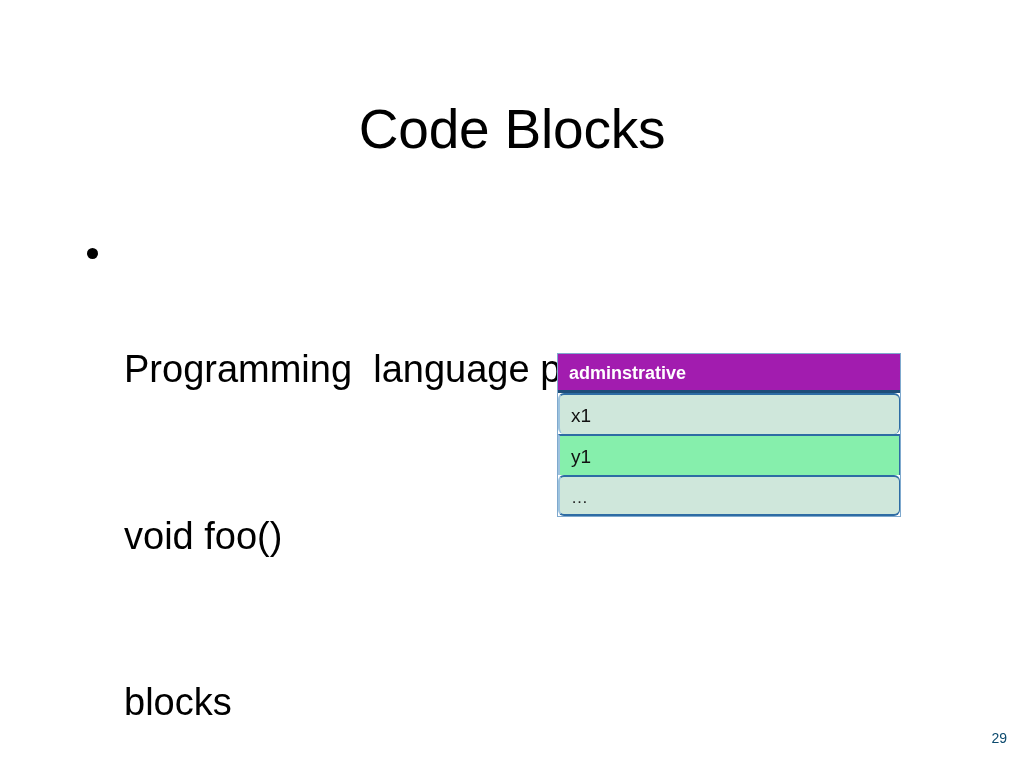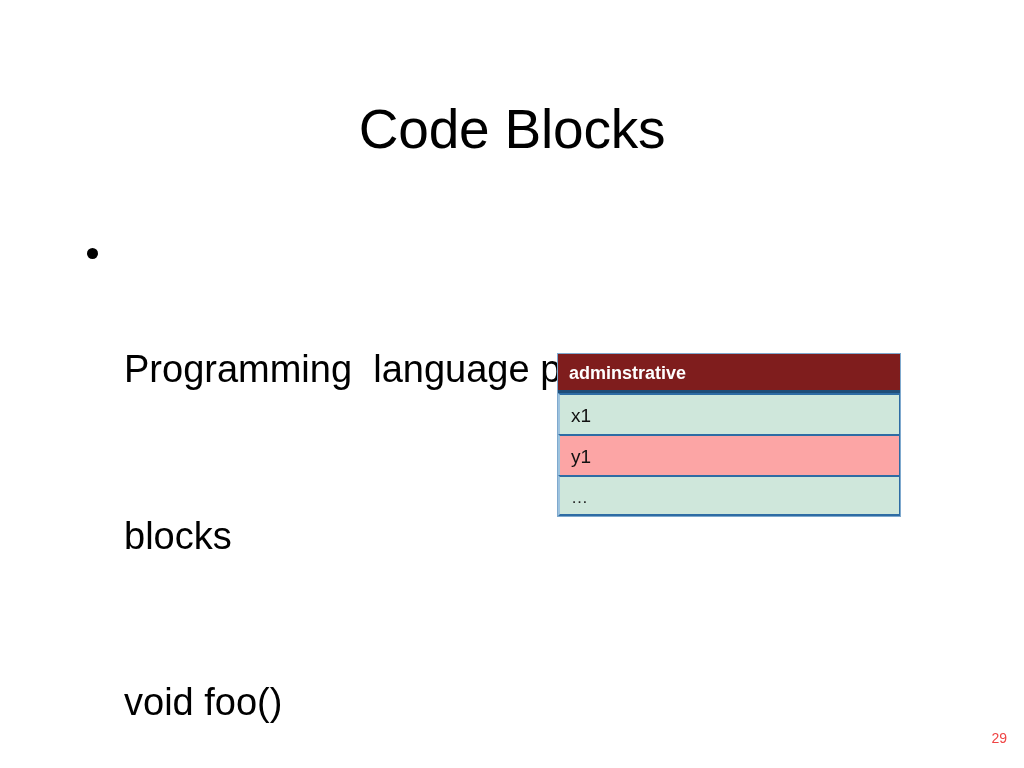--- a/index.html
+++ b/index.html
@@ -84,21 +84,21 @@
     left: 557px;
     top: 353px;
     width: 344px;
     border: 1px solid #7FA9CE;
     border-collapse: separate;
     background: #ffffff;
   }
 
   #admin-table .thead-cell {
     height: 39px;
-    background: #7f1d1d;
+    background: #a21caf;
     border-bottom: 3px solid #1F4E79;
     color: #ffffff;
     font-size: 18px;
     font-weight: bold;
     line-height: 39px;
     padding-left: 11px;
     white-space: pre;
     overflow: hidden;
   }
 
@@ -112,54 +112,54 @@
     border-left: 2px solid #9DC3DE;
     border-right: 1px solid #2E6CA4;
     white-space: pre;
     overflow: hidden;
   }
 
   #admin-table .trow:first-of-type {
     border-top: none;
   }
 
-  #admin-table .trow.shade-a { background: #CFE7DB; }
-  #admin-table .trow.shade-b { background: #fca5a5; }
+  #admin-table .trow.shade-a { background: #CFE7DB; border-radius: 6px; }
+  #admin-table .trow.shade-b { background: #86efac; }
 
   #admin-table .trow.last-row {
     border-bottom: 2px solid #2E6CA4;
     font-size: 17px;
     color: #222222;
   }
 
   
   #page-number {
     position: absolute;
     right: 17px;
     bottom: 22px;
     font-size: 14px;
-    color: #ef4444;
+    color: #0c4a6e;
     line-height: 16px;
     white-space: pre;
   }
 </style>
 </head>
 <body>
 
 <div id="slide">
 
   <div id="slide-title">Code Blocks</div>
 
   <div id="body-block">
     <div class="bullet-row">
       <span class="bullet-marker"></span>
       <div class="body-lines">
         <span class="ln">Programming  language provide code</span>
+        <span class="ln">void foo()</span>
         <span class="ln">blocks</span>
-        <span class="ln">void foo()</span>
         
         
         
         
         
         
       </div>
     </div>
   </div>
 

